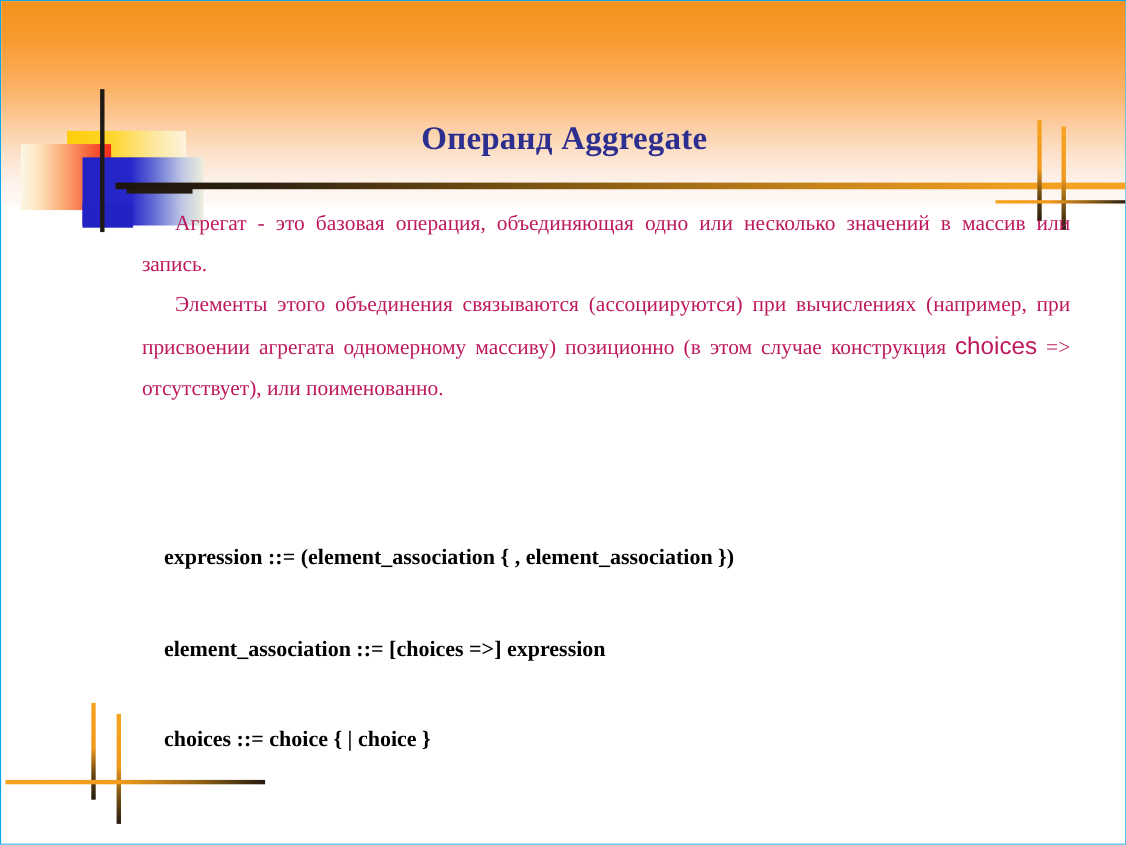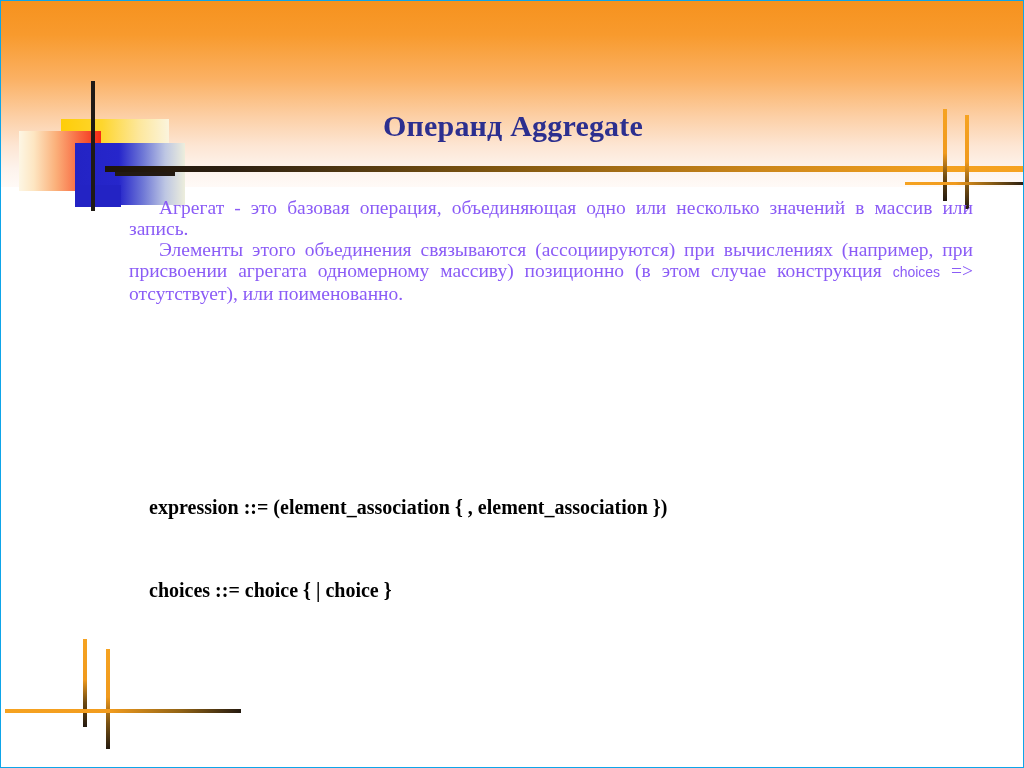--- a/index.html
+++ b/index.html
@@ -177,35 +177,35 @@
     top: 70px;
     width: 236px;
     height: 4px;
     background: linear-gradient(to right, #f6a321 0%, #f29c1e 44%, #936415 74%, #241a10 100%);
   }
 
   
   #body-copy {
     position: absolute;
     left: 128px;
-    top: 196px;
+    top: 184px;
     width: 844px;
     font-family: "Liberation Serif", "DejaVu Serif", serif;
     font-size: 19.5px;
-    line-height: 21px;
-    color: #8b5cf6;
+    line-height: 37px;
+    color: #be185d;
   }
   .para {
     margin: 0;
     text-indent: 30px;
     text-align: justify;
   }
   .mono-term {
     font-family: "Liberation Sans", "DejaVu Sans", sans-serif;
-    font-size: 14px;
+    font-size: 22px;
   }
 
   
   #grammar-block {
     position: absolute;
     left: 148px;
     top: 438px;
     width: 820px;
     font-family: "Liberation Serif", "DejaVu Serif", serif;
     font-size: 20px;
@@ -244,20 +244,21 @@
     <div class="h2"></div>
   </div>
 
   <div id="body-copy">
     <p class="para">Агрегат - это базовая операция, объединяющая одно или несколько значений в массив или запись.</p>
     <p class="para"><span>Элементы этого объединения связываются (ассоциируются) при вычислениях (например, при присвоении агрегата одномерному массиву) позиционно (в этом случае конструкция </span><span class="mono-term">choices</span><span> =&gt; отсутствует), или поименованно.</span></p>
   </div>
 
   <div id="grammar-block">
     <span class="gline">expression ::= (element_association { , element_association })</span>
+    <span class="gline">element_association ::= [choices =&gt;] expression</span>
     <span class="gline">choices ::= choice { | choice }</span>
     
     
     
     
   </div>
 
   <div id="cross-bl">
     <div class="v1"></div>
     <div class="v2"></div>

